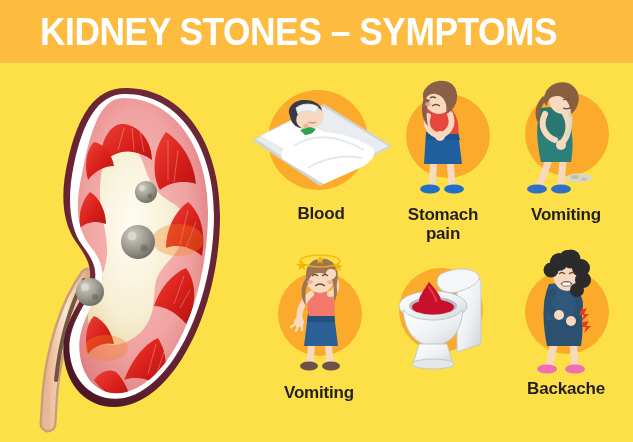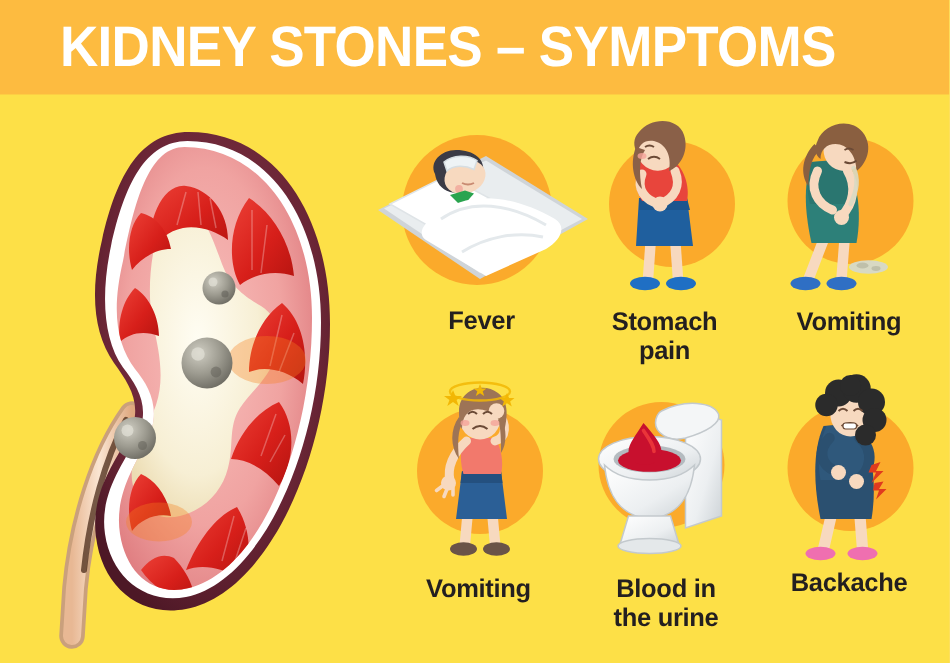--- a/index.html
+++ b/index.html
@@ -229,21 +229,21 @@
         <path d="M62 40 q4 2 8 0" stroke="#c98b72" stroke-width="1.3" fill="none"></path>
         <circle cx="60" cy="44" r="2.6" fill="#f0a59a" opacity="0.8"></circle>
 
         <path d="M54 48 L62 56 L70 47 L64 45 Z" fill="#2aa44f"></path>
 
         <path d="M44 62 C66 44 96 48 124 64 C132 69 128 78 118 84 L78 102 L38 78 C32 74 36 67 44 62 Z" fill="#ffffff"></path>
         <path d="M48 64 C68 50 94 54 118 68" fill="none" stroke="#e4e9ec" stroke-width="2"></path>
         <path d="M62 86 C78 76 98 72 116 76" fill="none" stroke="#e4e9ec" stroke-width="2"></path>
       </svg>
     </div>
-    <div class="sym-label">Fever</div>
+    <div class="sym-label">Blood</div>
   </div>
 
   <div class="symptom" id="sym-vomiting">
     <div class="sym-art">
       <svg width="122" height="130" viewBox="0 0 122 130">
         <circle cx="62" cy="60" r="42" fill="#fbaa2b"></circle>
 
         <path d="M44 86 L34 112" stroke="#f7d9bf" stroke-width="7" stroke-linecap="round"></path>
         <path d="M58 86 L56 112" stroke="#f7d9bf" stroke-width="7" stroke-linecap="round"></path>
         <ellipse cx="32" cy="115" rx="10" ry="4.5" fill="#2f6fc4"></ellipse>
@@ -377,22 +377,20 @@
 
         <path d="M20 58 C22 78 30 92 50 94 C70 92 78 78 80 58 C72 66 60 68 50 68 C40 68 28 66 20 58 Z" fill="url(#gPorc)" stroke="#c3c9cd" stroke-width="1"></path>
 
         <path d="M36 92 L64 92 L70 112 L30 112 Z" fill="url(#gPorc)" stroke="#c3c9cd" stroke-width="1"></path>
         <ellipse cx="50" cy="112" rx="21" ry="5" fill="#e4e8ea" stroke="#c3c9cd" stroke-width="1"></ellipse>
 
         <path d="M46 30 C53 38 58 44 58 49 C58 54 53 58 47 58 C41 58 36 54 36 49 C36 44 41 38 46 30 Z" fill="#c8102e"></path>
         <path d="M46 35 C50 41 53 45 53 49" stroke="#ef3b3b" stroke-width="2.4" stroke-linecap="round" fill="none" opacity="0.85"></path>
       </svg>
     </div>
-    <div class="sym-label">Blood in
-the urine</div>
   </div>
 
   <div class="symptom" id="sym-backache">
     <div class="sym-art">
       <svg width="122" height="134" viewBox="0 0 122 134">
         <circle cx="62" cy="64" r="42" fill="#fbaa2b"></circle>
 
         <path d="M50 92 L44 118" stroke="#f7d9bf" stroke-width="7.5" stroke-linecap="round"></path>
         <path d="M68 92 L70 118" stroke="#f7d9bf" stroke-width="7.5" stroke-linecap="round"></path>
         <ellipse cx="42" cy="121" rx="10" ry="4.5" fill="#ef6fb0"></ellipse>

